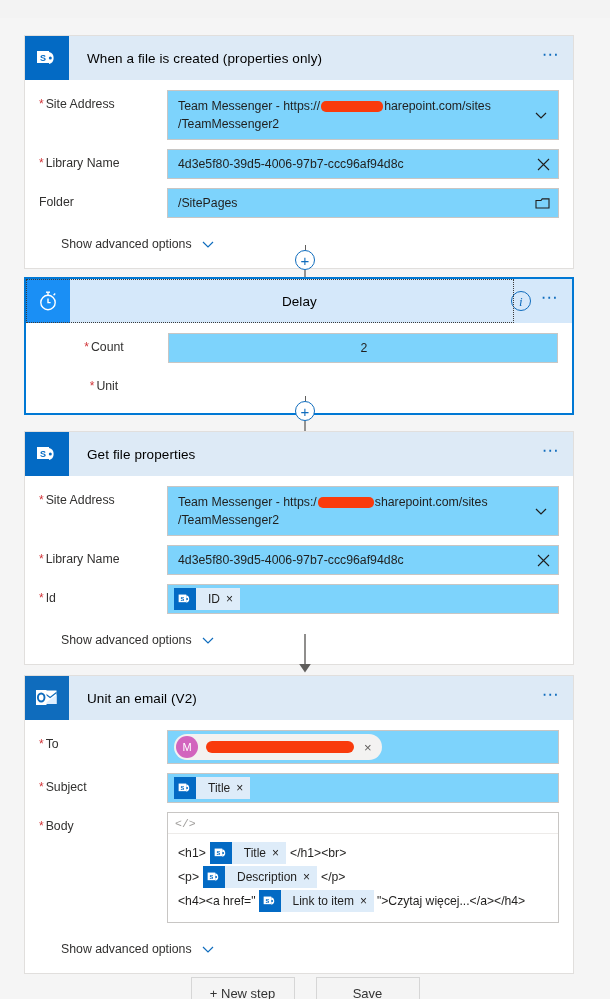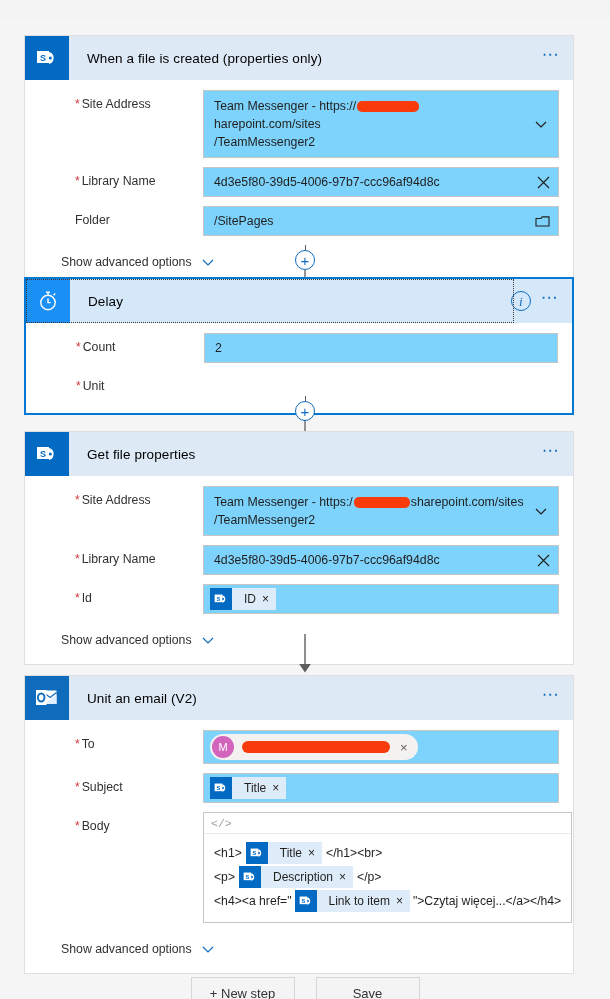--- a/index.html
+++ b/index.html
@@ -67,21 +67,20 @@
   .dots {
     color: #0f6cbd; font-size: 17px; letter-spacing: 2.2px;
     line-height: 8px; padding-bottom: 7px;
   }
 
   
   .card-body { padding: 10px 14px 6px 14px; }
   .row {
     display: flex; align-items: flex-start;
     margin-bottom: 9px;
-    margin-left: 36px;
   }
   .row-label {
     width: 128px; flex: 0 0 128px;
     font-size: 12.3px; color: #323130;
     padding-top: 7px; white-space: nowrap;
   }
   .req::before { content: "*"; color: #d13438; margin-right: 2px; font-size: 12px; }
   .field {
     flex: 1 1 auto;
     border: 1px solid #c8c6c4;
@@ -270,21 +269,21 @@
 
   <div class="connector" style="top:245px;">
     <div style="width:1px;height:5px;background:#605e5c;"></div>
     <div class="plusbtn">+</div>
     <svg width="18" height="20" viewBox="0 0 18 20">
       <path d="M9 0v13" stroke="#605e5c" stroke-width="1.3"></path>
       <path d="M3.5 11.5L9 18.5l5.5-7z" fill="#605e5c"></path>
     </svg>
   </div>
 
-  <div class="card selected" style="top:277px;">
+  <div class="card selected" style="top:277px;text-align:center;">
     <div class="card-header">
       <div class="hdr-focus"></div>
       <div class="conn-icon dl">
         <svg width="24" height="24" viewBox="0 0 24 24" fill="none" stroke="#fff" stroke-width="1.4">
           <circle cx="12" cy="13.5" r="7.2"></circle>
           <path d="M12 9.6v4h2.6"></path>
           <path d="M10 3.2h4"></path>
           <path d="M12 3.2v3.1"></path>
           <path d="M17.6 6.2l1.6-1.6"></path>
         </svg>

